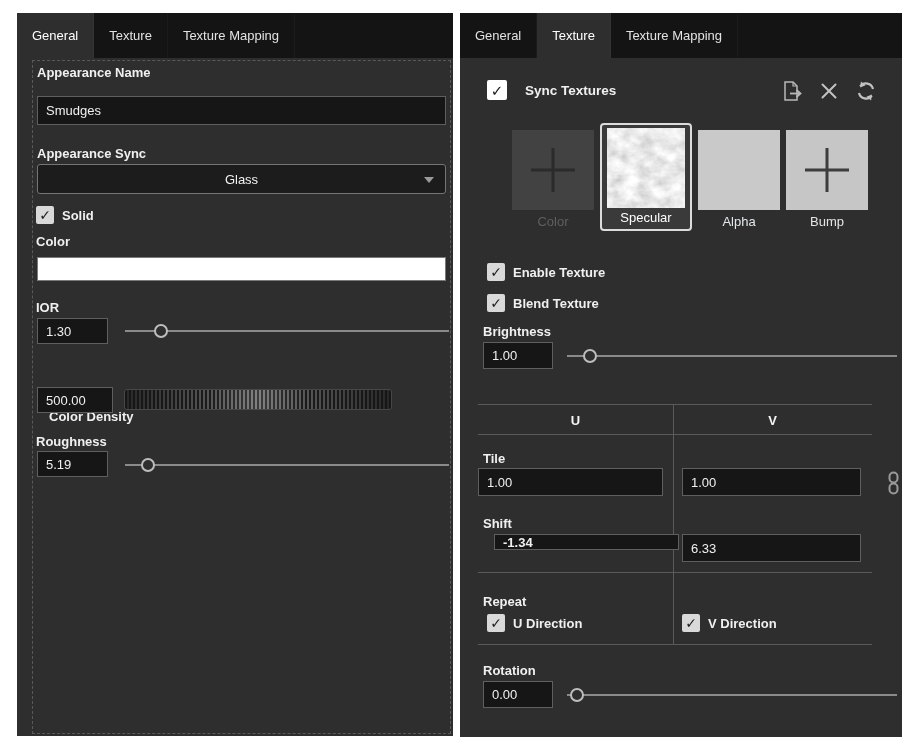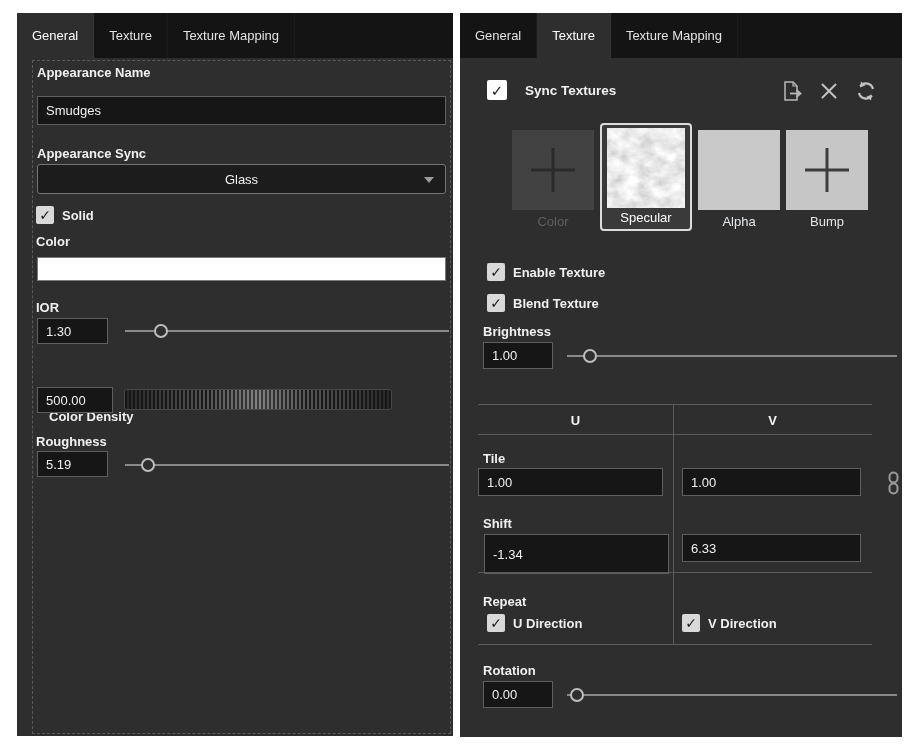--- a/index.html
+++ b/index.html
@@ -214,21 +214,21 @@
   <div class="input" style="left:18px; top:455px; width:185px; height:28px;">1.00</div>
   <div class="input" style="left:222px; top:455px; width:179px; height:28px;">1.00</div>
   <span style="position:absolute; left:427px; top:458px;">
     <svg width="13" height="24" viewBox="0 0 13 24">
       <rect x="2.5" y="1.5" width="8" height="10" rx="4" fill="none" stroke="#9a9a9a" stroke-width="2"></rect>
       <rect x="2.5" y="12.5" width="8" height="10" rx="4" fill="none" stroke="#9a9a9a" stroke-width="2"></rect>
     </svg>
   </span>
 
   <div class="label" style="left:23px; top:503px;">Shift</div>
-  <div class="input" style="left:24px; top:521px; width:185px; height:40px;">-1.34</div>
+  <div class="input" style="left:34px; top:521px; width:185px; height:16px;font-weight:bold;">-1.34</div>
   <div class="input" style="left:222px; top:521px; width:179px; height:28px;">6.33</div>
 
   <div class="hline" style="left:18px; top:559px; width:394px;"></div>
 
   <div class="label" style="left:23px; top:581px;">Repeat</div>
   <div class="row" style="left:27px; top:601px;">
     <span class="cb"></span>
     <span class="cb-label">U Direction</span>
   </div>
   <div class="row" style="left:222px; top:601px;">

